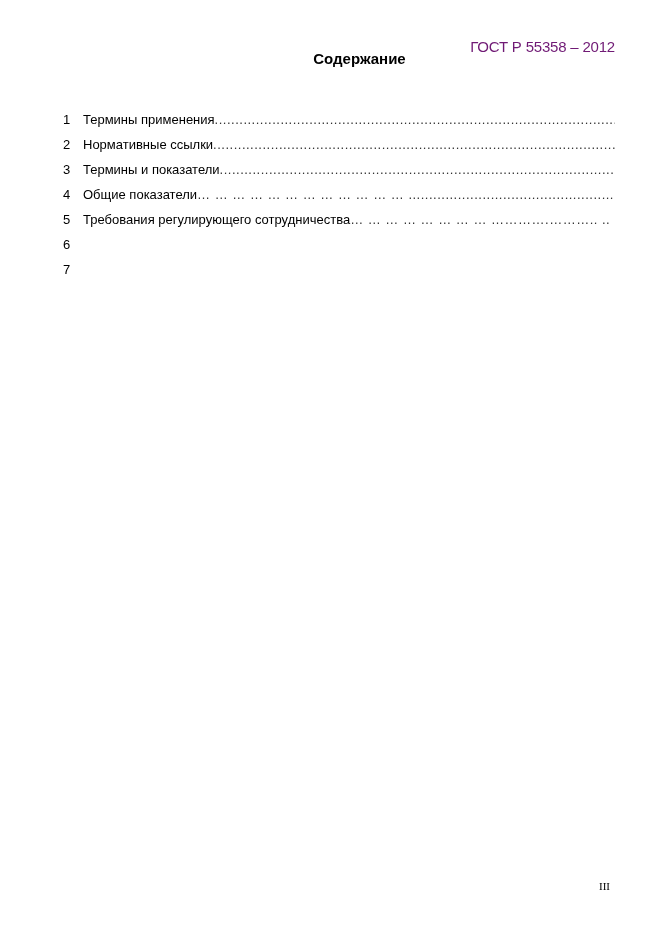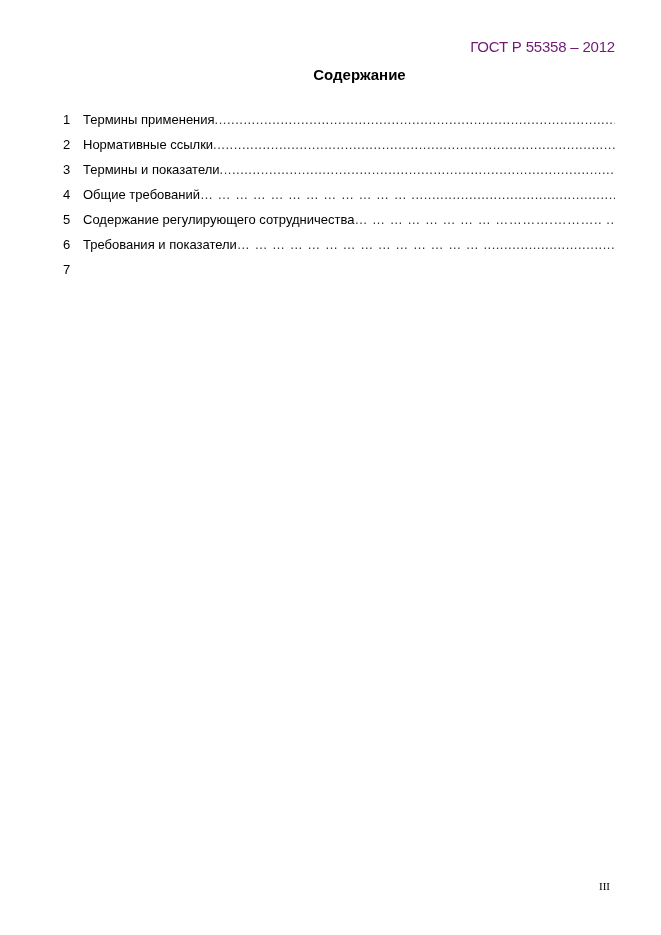--- a/index.html
+++ b/index.html
@@ -1,18 +1,18 @@
 <!DOCTYPE html>
 <html><head>
   <meta charset="utf-8">
   <style>
     html, body { margin: 0; padding: 0; background: #ffffff; }
     body { width: 661px; height: 935px; position: relative; overflow: hidden; color: #000; font-family: "Liberation Sans", sans-serif; }
     .header-code { position: absolute; top: 38px; right: 46px; font-size: 15px; letter-spacing: -0.2px; color: #701a75; }
-    .title { position: absolute; top: 66px; left: 0; width: 100%; text-align: center; font-weight: bold; font-size: 15px; padding-left: 58px; box-sizing: border-box; }
+    .title { position: absolute; top: 50px; left: 0; width: 100%; text-align: center; font-weight: bold; font-size: 15px; padding-left: 58px; box-sizing: border-box; }
     .toc { position: absolute; top: 112px; left: 63px; width: 552px; }
     .toc-row { position: relative; height: 25px; font-size: 13px; white-space: nowrap; overflow: hidden; }
     .toc-num { position: absolute; left: 0; top: 0; width: 14px; }
     .toc-label { position: absolute; left: 20px; top: 0; }
     .toc-dots { color: #333; letter-spacing: 0.5px; }
     .page-number { position: absolute; top: 880px; left: 599px; font-family: "Liberation Serif", serif; font-size: 11px; }
   </style>
 </head>
 <body>
 
@@ -28,29 +28,28 @@
     <div class="toc-row">
       <span class="toc-num">2</span>
       <span class="toc-label"><span>Нормативные ссылки</span><span class="toc-dots">........................................................................................................</span></span>
     </div>
     <div class="toc-row">
       <span class="toc-num">3</span>
       <span class="toc-label"><span>Термины и показатели</span><span class="toc-dots">...................................................................................................</span></span>
     </div>
     <div class="toc-row">
       <span class="toc-num">4</span>
-      <span class="toc-label"><span>Общие требований</span><span class="toc-dots">… … … … … … … … … … … … .....................................................................</span></span>
+      <span class="toc-label"><span>Общие показатели</span><span class="toc-dots">… … … … … … … … … … … … .....................................................................</span></span>
     </div>
     <div class="toc-row">
       <span class="toc-num">5</span>
-      <span class="toc-label"><span>Содержание регулирующего сотрудничества</span><span class="toc-dots">… … … … … … … … ………….……….. ..</span></span>
+      <span class="toc-label"><span>Требования регулирующего сотрудничества</span><span class="toc-dots">… … … … … … … … ………….……….. ..</span></span>
     </div>
     <div class="toc-row">
       <span class="toc-num">6</span>
-      <span class="toc-label"><span>Требования и показатели</span><span class="toc-dots">… … … … … … … … … … … … … … ................................</span></span>
     </div>
     <div class="toc-row">
       <span class="toc-num">7</span>
     </div>
   </div>
 
   <div class="page-number">III</div>
 </div>
 
 </body></html>

